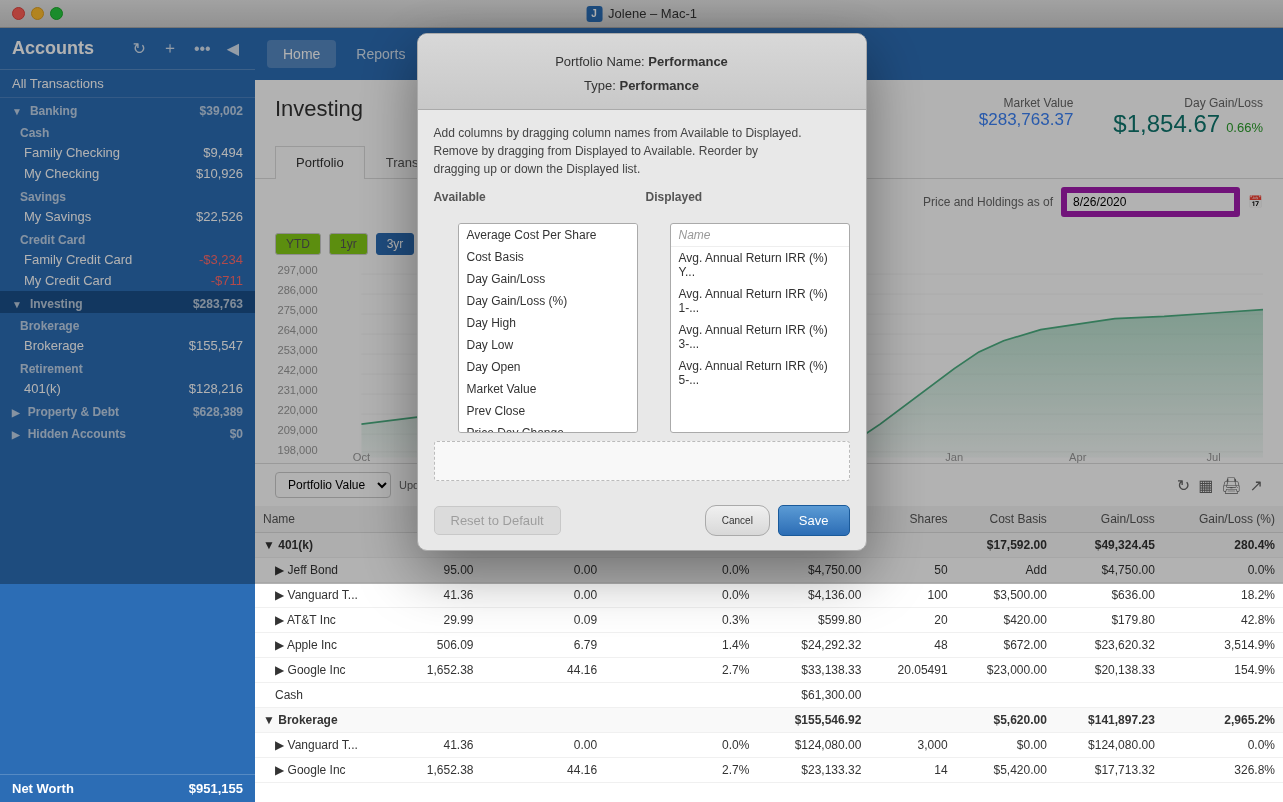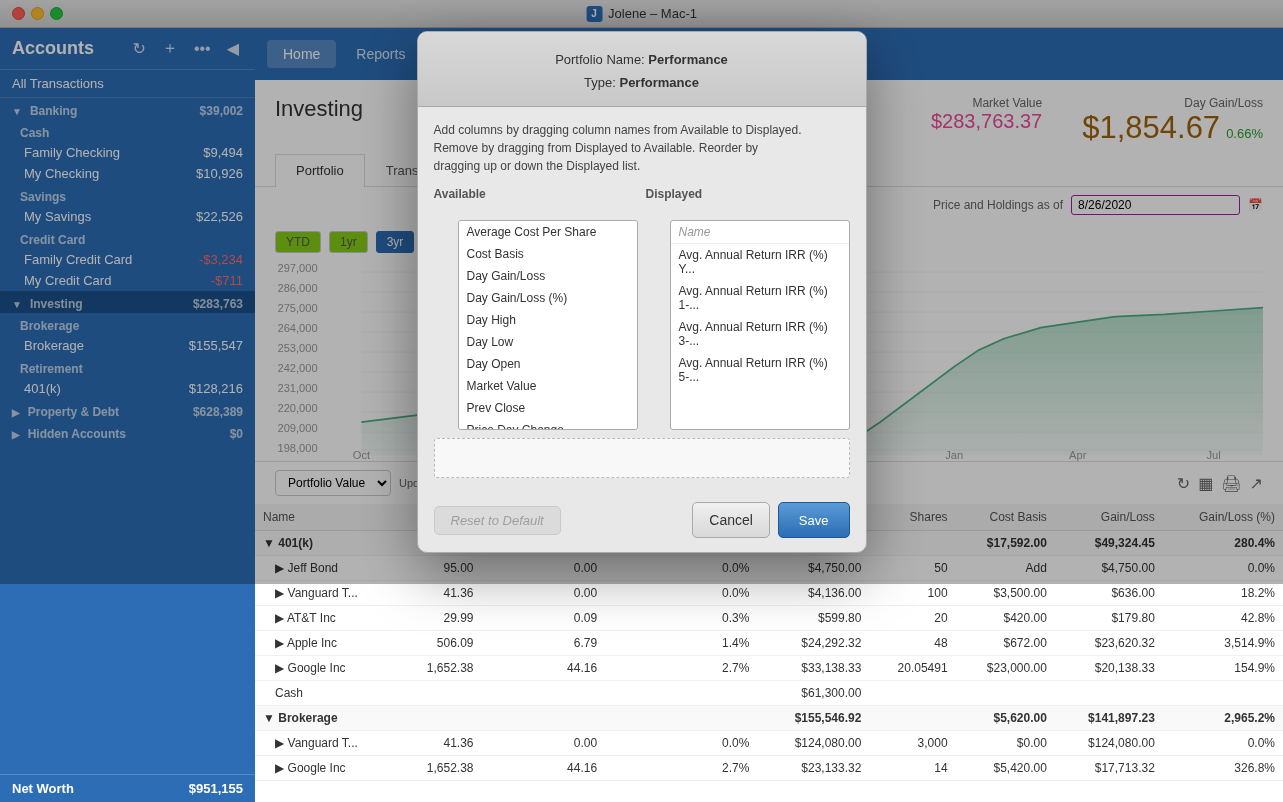--- a/index.html
+++ b/index.html
@@ -35,32 +35,32 @@
     .nav-bar { background: #2c6db5; display: flex; align-items: center; padding: 0 12px; height: 52px; gap: 4px; }
     .nav-tab { color: rgba(255,255,255,0.8); padding: 6px 16px; cursor: pointer; font-size: 14px; border-radius: 4px; }
     .nav-tab.active { background: rgba(255,255,255,0.2); color: white; font-weight: 500; }
 
     
     .investing-area { flex: 1; overflow-y: auto; background: white; }
     .investing-header-row { display: flex; justify-content: space-between; align-items: flex-start; padding: 16px 20px 8px; }
     .investing-title { font-size: 22px; font-weight: 300; color: #333; }
     .market-value-section { text-align: right; }
     .market-value-label { font-size: 12px; color: #666; }
-    .market-value-amount { font-size: 20px; font-weight: 300; color: #ec4899; }
+    .market-value-amount { font-size: 17px; font-weight: 300; color: #3b82f6; }
     .day-gain-section { text-align: right; }
     .day-gain-label { font-size: 12px; color: #666; }
-    .day-gain-amount { font-size: 31px; font-weight: 300; color: #a16207; }
+    .day-gain-amount { font-size: 24px; font-weight: 300; color: #0f766e; }
     .day-gain-pct { font-size: 13px; color: #2a9d2a; }
 
     .portfolio-tabs { display: flex; padding: 0 20px; gap: 0; border-bottom: 1px solid #ddd; }
     .port-tab { padding: 8px 20px; cursor: pointer; font-size: 13px; color: #555; border: 1px solid transparent; border-bottom: none; }
     .port-tab.active { background: white; border-color: #ddd; border-bottom-color: white; color: #333; font-weight: 500; margin-bottom: -1px; }
 
     .price-holdings-row { display: flex; justify-content: flex-end; align-items: center; padding: 8px 20px; gap: 8px; font-size: 12px; color: #666; }
-    .date-input { border: 1px solid #a21caf; border-radius: 3px; padding: 2px 6px; font-size: 12px; }
+    .date-input { border: 6px solid #a21caf; border-radius: 3px; padding: 2px 6px; font-size: 12px; }
 
     .chart-period-row { display: flex; align-items: center; padding: 8px 20px; gap: 8px; }
     .period-btn { padding: 3px 10px; border: 1px solid #ccc; background: #84cc16; border-radius: 3px; cursor: pointer; font-size: 12px; color: #555; }
     .period-btn.active { background: #2c6db5; color: white; border-color: #2c6db5; }
 
     
     .chart-area { padding: 0 20px; height: 200px; position: relative; }
     .chart-svg { width: 100%; height: 100%; }
 
     .toolbar-row { display: flex; align-items: center; padding: 8px 20px; gap: 8px; border-top: 1px solid #ddd; }
@@ -89,22 +89,22 @@
     .modal-instructions { font-size: 12px; color: #444; line-height: 1.5; margin-bottom: 12px; }
     .columns-section { display: flex; gap: 8px; }
     .column-list-container { flex: 1; }
     .column-list-label { font-size: 12px; color: #555; font-weight: 700; margin-bottom: 19px; }
     .column-list { border: 1px solid #aaa; background: white; border-radius: 3px; height: 210px; overflow-y: auto; margin-left: 24px; }
     .column-list-item { padding: 4px 8px; font-size: 12px; color: #333; cursor: pointer; }
     .column-list-item.header-item { color: #999; font-style: italic; border-bottom: 1px solid #eee; }
     .drag-area { border: 1px dashed #bbb; background: #f8f8f8; border-radius: 3px; height: 40px; margin-top: 8px; }
     .modal-footer { padding: 10px 16px 14px; display: flex; justify-content: space-between; align-items: center; }
     .btn-reset { background: #d0d0d0; border: 1px solid #aaa; border-radius: 5px; padding: 6px 16px; font-size: 13px; cursor: pointer; color: #555; }
-    .btn-reset:disabled { opacity: 0.5; cursor: default; font-style: italic; }
-    .btn-cancel { background: linear-gradient(to bottom, #f0f0f0, #d8d8d8); border: 1px solid #aaa; border-radius: 5px; padding: 9px 16px; font-size: 14px; cursor: pointer; color: #333; }
+    .btn-reset:disabled { opacity: 0.5; cursor: default; }
+    .btn-cancel { background: linear-gradient(to bottom, #f0f0f0, #d8d8d8); border: 1px solid #aaa; border-radius: 11px; padding: 9px 16px; font-size: 10px; cursor: pointer; color: #333; }
     .btn-save { background: linear-gradient(to bottom, #5b9bd5, #2c6db5); border: 1px solid #1a5a9a; border-radius: 5px; padding: 6px 20px; font-size: 13px; cursor: pointer; color: white; font-weight: 500; }
     .btn-group { display: flex; gap: 8px; }
   </style>
 </head>
 <body>
 
 <div class="titlebar">
   <div class="traffic-lights">
     <div class="tl tl-close"></div>
     <div class="tl tl-min"></div>

